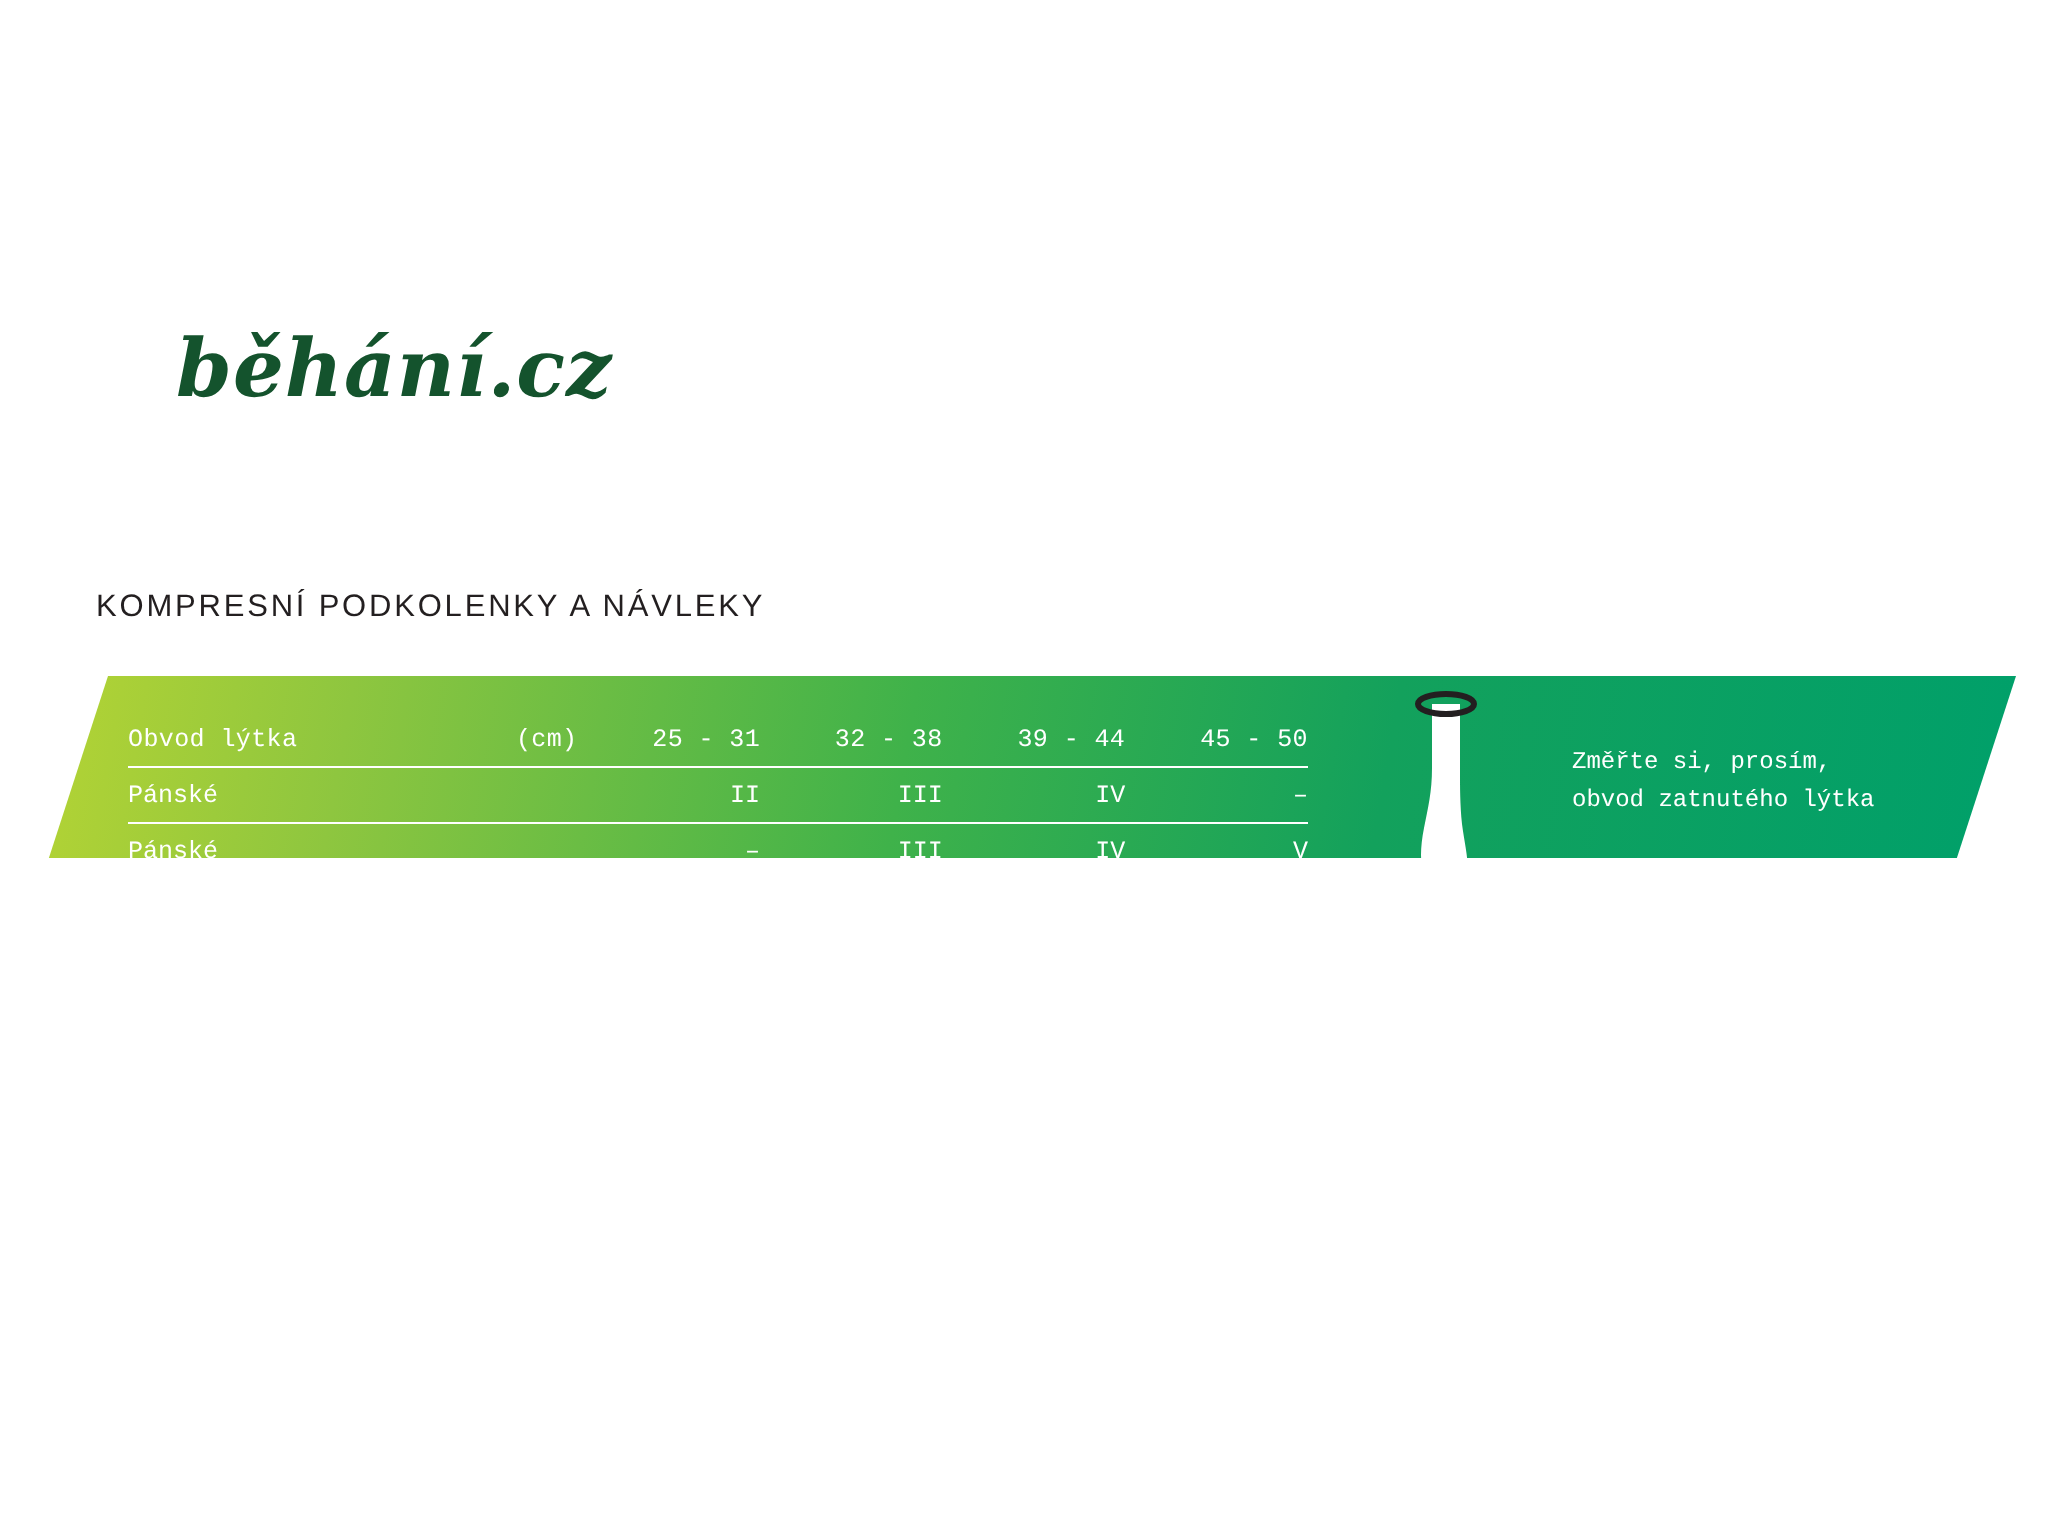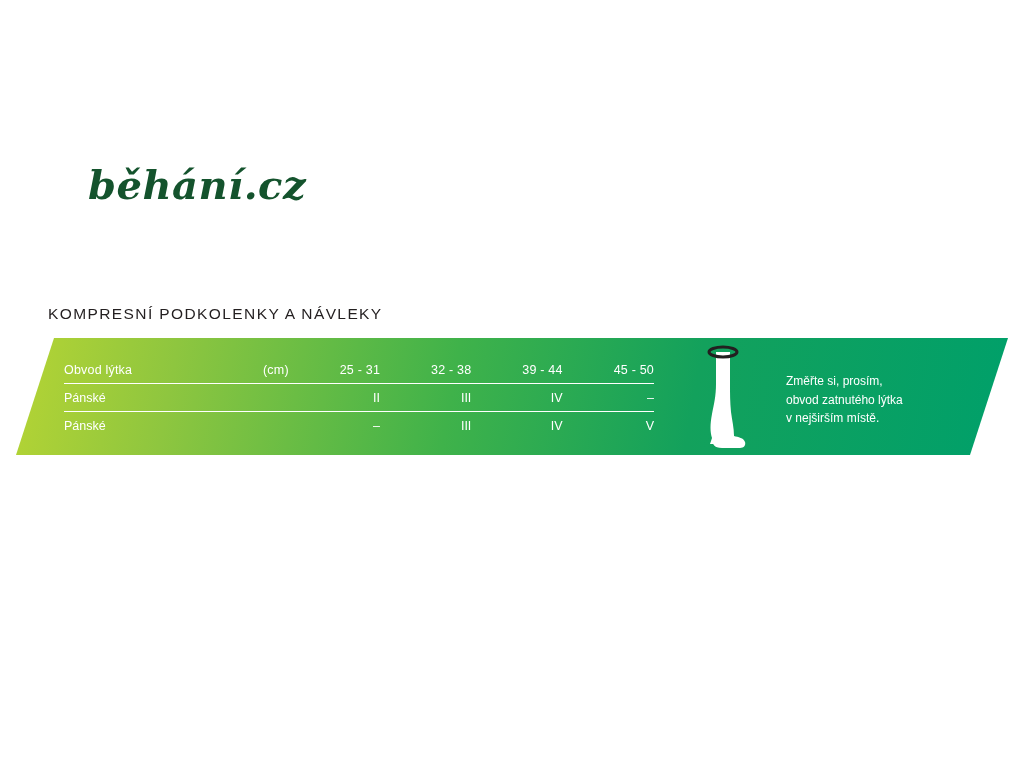--- a/index.html
+++ b/index.html
@@ -27,35 +27,36 @@
     color: #14532d;
     letter-spacing: 0.5px;
     white-space: nowrap;
     margin-top: 41px;
   }
 
   
   #section-title {
     position: absolute;
     left: 48px;
-    top: 305px;
+    top: 295px;
     font-size: 15.5px;
     letter-spacing: 1.4px;
     color: #231f20;
     font-weight: 400;
     white-space: nowrap;
   }
 
   
   #banner {
     position: absolute;
     left: 16px;
     top: 338px;
     width: 992px;
-    height: 117px;
+    height: 91px;
+    font-family: Liberation Mono, monospace;
   }
   #banner-shape {
     position: absolute;
     inset: 0;
     background: linear-gradient(100deg, #b5d434 0%, #8ec63f 16%, #3fb24a 44%, #13a15c 68%, #00a06a 100%);
     -webkit-clip-path: polygon(38px 0, 992px 0, 954px 117px, 0 117px);
     clip-path: polygon(38px 0, 992px 0, 954px 117px, 0 117px);
   }
 
   
@@ -166,16 +167,15 @@
 
       <path d="M24 94 C24 100, 26 104, 34 104 L52 104 C56 104, 58 101, 57 98 C56 94, 50 93, 46 92 L44 88 Z" fill="#ffffff"></path>
 
       <ellipse cx="35" cy="8" rx="14" ry="5" fill="none" stroke="#231f20" stroke-width="3"></ellipse>
     </svg>
   </div>
 
   <div id="banner-note">
     <div>Změřte si, prosím,</div>
     <div>obvod zatnutého lýtka</div>
-    <div>v nejširším místě.</div>
   </div>
 
 </div>
 
 </body></html>

